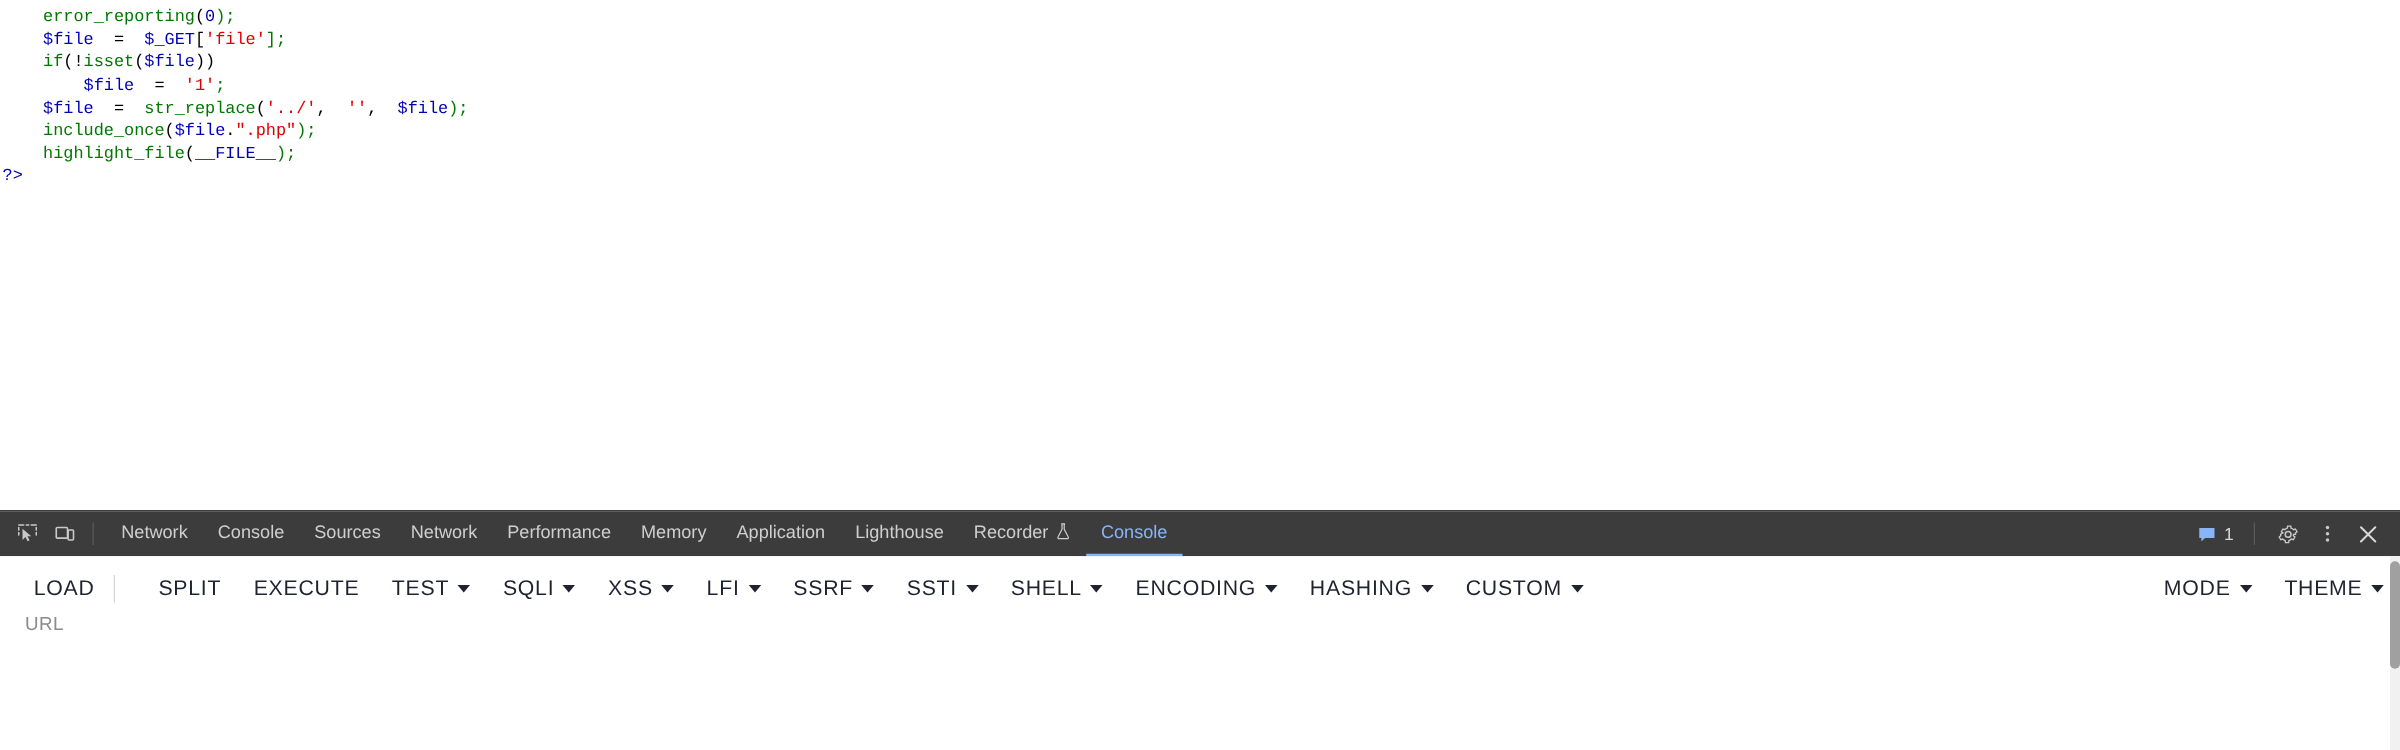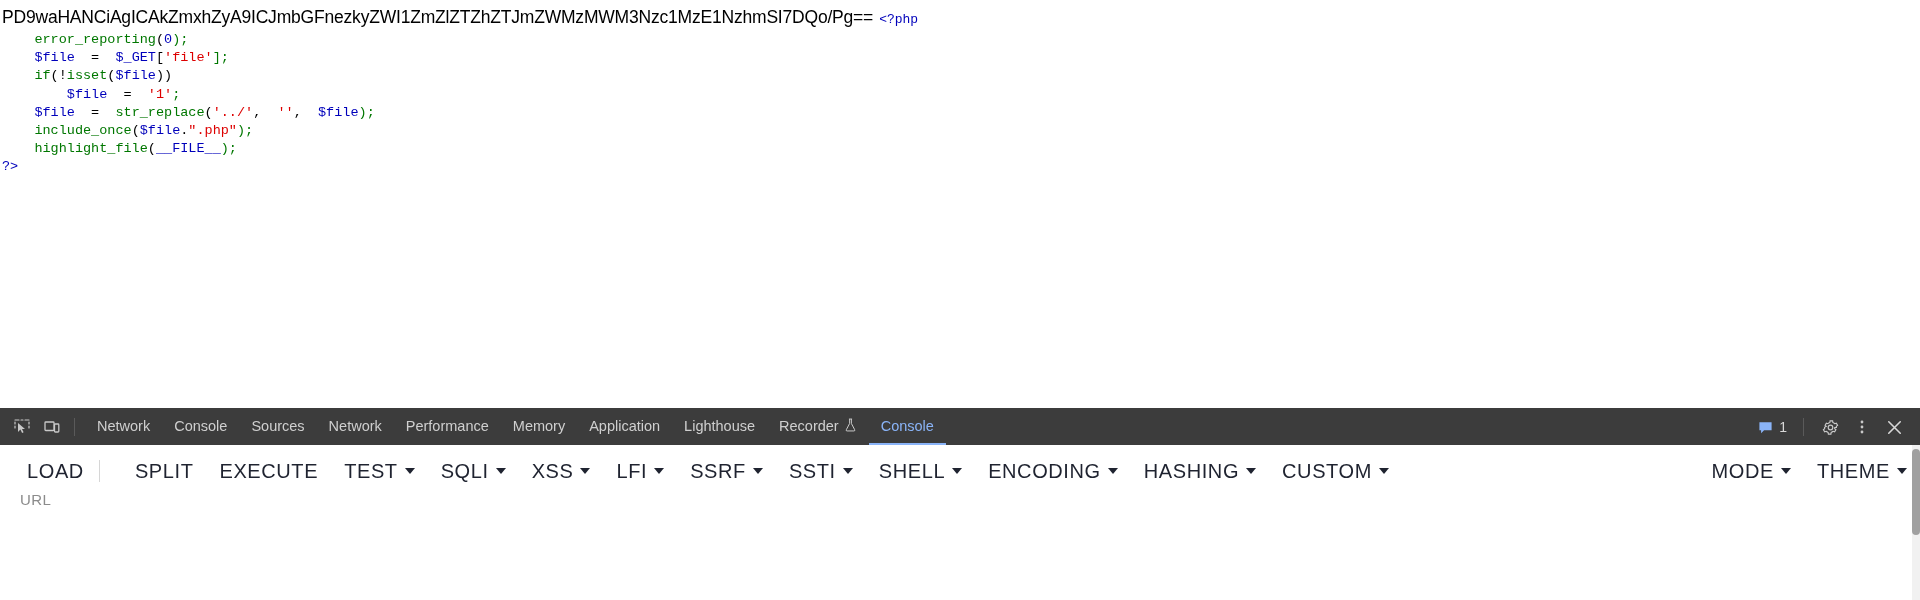--- a/index.html
+++ b/index.html
@@ -167,21 +167,21 @@
     display: flex;
     align-items: center;
     height: 46px;
     padding: 6px 0 0 14px;
     box-sizing: border-box;
   }
   .hb-btn {
     display: inline-flex;
     align-items: center;
     gap: 7px;
-    font-size: 20px;
+    font-size: 17px;
     letter-spacing: 0.6px;
     color: #1f2330;
     padding: 6px 13px;
     border-radius: 3px;
     white-space: nowrap;
   }
   .hb-btn .caret {
     width: 0; height: 0;
     border-left: 5px solid transparent;
     border-right: 5px solid transparent;
@@ -245,23 +245,20 @@
     background: #a0a0a0;
     border-radius: 4px;
   }
 </style>
 </head>
 <body>
 
 <div id="page">
 
   <div class="page-content">
-    <div class="b64-line">
-      <span>PD9waHANCiAgICAkZmxhZyA9ICJmbGFnezkyZWI1ZmZlZTZhZTJmZWMzMWM3Nzc1MzE1NzhmSI7DQo/Pg==</span><span class="php-open">&lt;?php</span>
-    </div>
     <pre class="code-block" id="code-block"><span><span>    </span><span class="c-green">error_reporting</span><span class="c-black">(</span><span class="c-blue">0</span><span class="c-green">);</span></span>
 <span><span>    </span><span class="c-blue">$file</span><span class="c-black">  =  </span><span class="c-blue">$_GET</span><span class="c-black">[</span><span class="c-red">'file'</span><span class="c-green">];</span></span>
 <span><span>    </span><span class="c-green">if</span><span class="c-black">(!</span><span class="c-green">isset</span><span class="c-black">(</span><span class="c-blue">$file</span><span class="c-black">))</span></span>
 <span><span>        </span><span class="c-blue">$file</span><span class="c-black">  =  </span><span class="c-red">'1'</span><span class="c-green">;</span></span>
 <span><span>    </span><span class="c-blue">$file</span><span class="c-black">  =  </span><span class="c-green">str_replace</span><span class="c-black">(</span><span class="c-red">'../'</span><span class="c-black">,  </span><span class="c-red">''</span><span class="c-black">,  </span><span class="c-blue">$file</span><span class="c-green">);</span></span>
 <span><span>    </span><span class="c-green">include_once</span><span class="c-black">(</span><span class="c-blue">$file</span><span class="c-black">.</span><span class="c-red">".php"</span><span class="c-green">);</span></span>
 <span><span>    </span><span class="c-green">highlight_file</span><span class="c-black">(</span><span class="c-blue">__FILE__</span><span class="c-green">);</span></span>
 <span><span class="c-blue">?&gt;</span></span></pre>
   </div>
 

